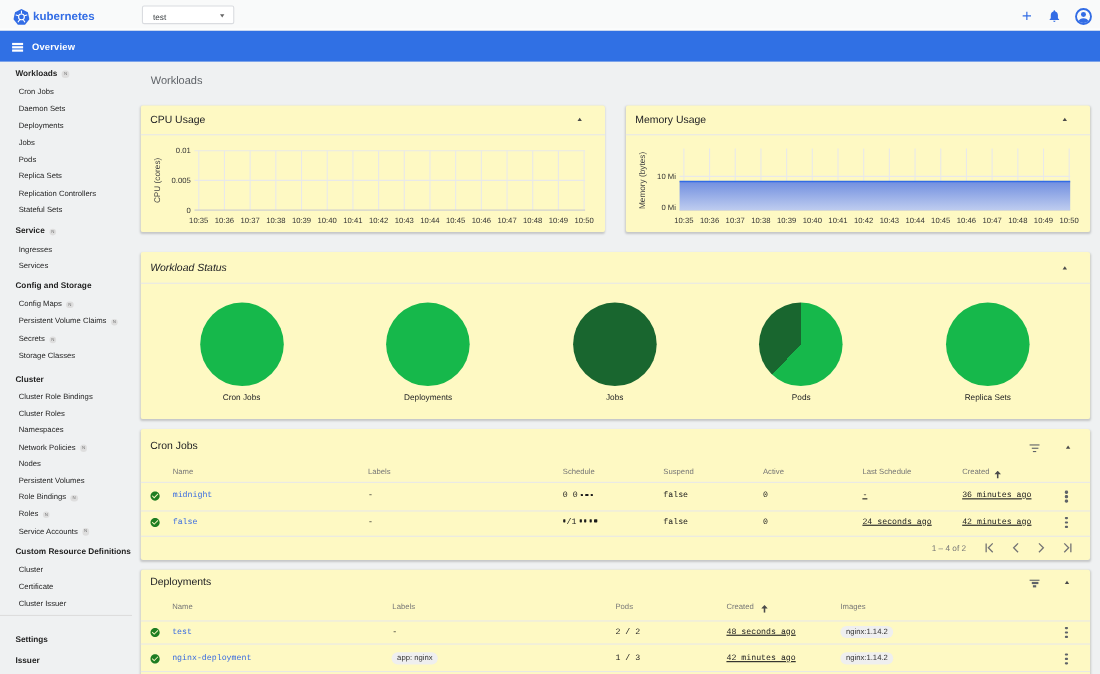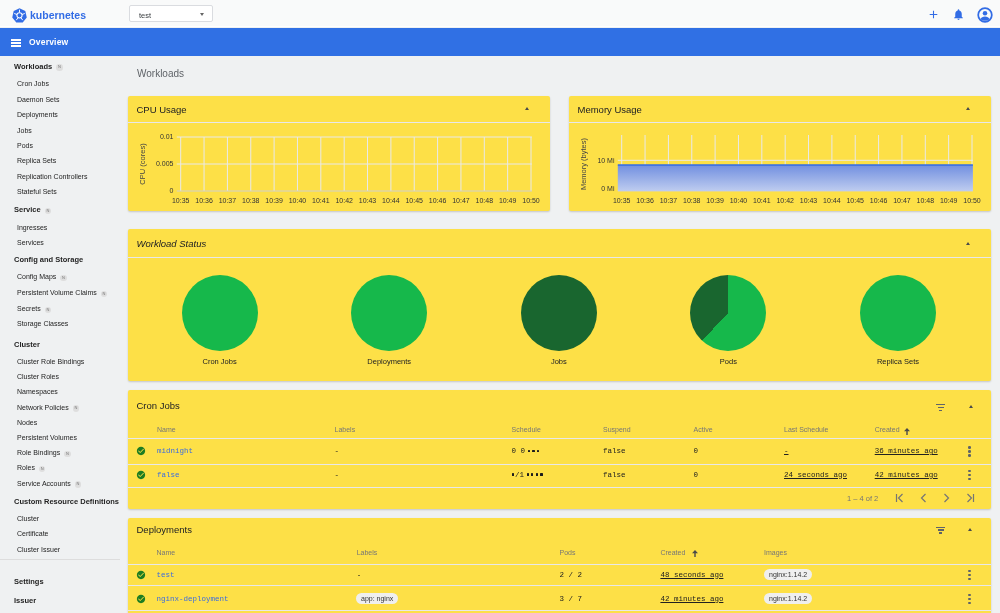--- a/index.html
+++ b/index.html
@@ -19,21 +19,21 @@
 #burger { position:absolute; left:11px; top:39px; }
 #pagetitle { position:absolute; left:29px; top:38px; font-size:8.5px; font-weight:bold; color:#fff; letter-spacing:0.2px; line-height:9px; }
 
 #sidebar { position:absolute; left:0; top:56px; width:120px; bottom:0; font-size:7px; color:#1d1d1d; }
 .navh { position:absolute; left:14px; font-weight:bold; font-size:7.5px; color:#1f1f1f; white-space:nowrap; }
 .navi { position:absolute; left:17px; white-space:nowrap; }
 .nbadge { display:inline-block; background:#dedede; color:#777; border-radius:50%; width:6.5px; height:6.5px; line-height:6.5px; text-align:center; font-size:4px; font-weight:normal; margin-left:2px; vertical-align:0.5px; }
 #navdiv { position:absolute; left:0; right:0; border-top:1px solid #ddd; }
 
 #main { position:absolute; left:120px; top:56px; right:0; bottom:0; }
-.card { position:absolute; background:#fde047; border-radius:2px; box-shadow:0 1px 2px rgba(0,0,0,0.18); }
+.card { position:absolute; background:#fef9c3; border-radius:2px; box-shadow:0 1px 2px rgba(0,0,0,0.18); }
 .ctitle { position:absolute; left:8.5px; font-size:9.5px; color:#202124; white-space:nowrap; }
 .cdivider { position:absolute; left:0; right:0; border-top:1px solid #e8e8e8; }
 #heading { position:absolute; left:17px; top:12px; font-size:10px; color:#5f6368; }
 .caret { position:absolute; width:0; height:0; border-left:2.9px solid transparent; border-right:2.9px solid transparent; border-bottom:3.4px solid #4a4a4a; }
 .filtericon div { background:#5f6368; height:1.4px; margin:0 auto 1.6px; }
 .thead { position:absolute; font-size:7px; color:#767676; white-space:nowrap; }
 .tcell { position:absolute; font-size:7.5px; color:#212121; white-space:nowrap;font-family:Liberation Mono, monospace; }
 .tlink { color:#3a6ce0; }
 .tline { position:absolute; left:0; right:0; border-top:1px solid #e8e8e8; }
 .chip { position:absolute; background:#efefef; border-radius:6px; font-size:7px; color:#333; padding:2px 5px; white-space:nowrap; }
@@ -346,21 +346,21 @@
         <div></div>
         <div></div>
       </div>
     <div class="tline" style="top:67.8px;"></div>
 
     <svg width="10" height="10" viewBox="0 0 24 24" style="position:absolute;left:7.7px;top:76.2px">
       <path fill="#1e7d22" d="M12 2C6.48 2 2 6.48 2 12s4.48 10 10 10 10-4.48 10-10S17.52 2 12 2zm-2 15l-5-5 1.41-1.41L10 14.17l7.59-7.59L19 8l-9 9z"></path>
     </svg>
     <div class="tcell tlink" style="left:28.5px; top:77.2px;">nginx-deployment</div>
     <div class="chip" style="left:228px; top:75.7px;">app: nginx</div>
-    <div class="tcell" style="left:431.5px; top:77.2px;">3 / 7</div>
+    <div class="tcell" style="left:431.5px; top:77.2px;">1 / 3</div>
     <div class="tcell und" style="left:532.4px; top:77.2px;">42 minutes ago</div>
     <div class="chip" style="left:636px; top:75.7px;">nginx:1.14.2</div>
     <div class="dots" style="left:840px; top:76.2px;">
         <div></div>
         <div></div>
         <div></div>
       </div>
     <div class="tline" style="top:92.5px;"></div>
   </div>
 </div>

